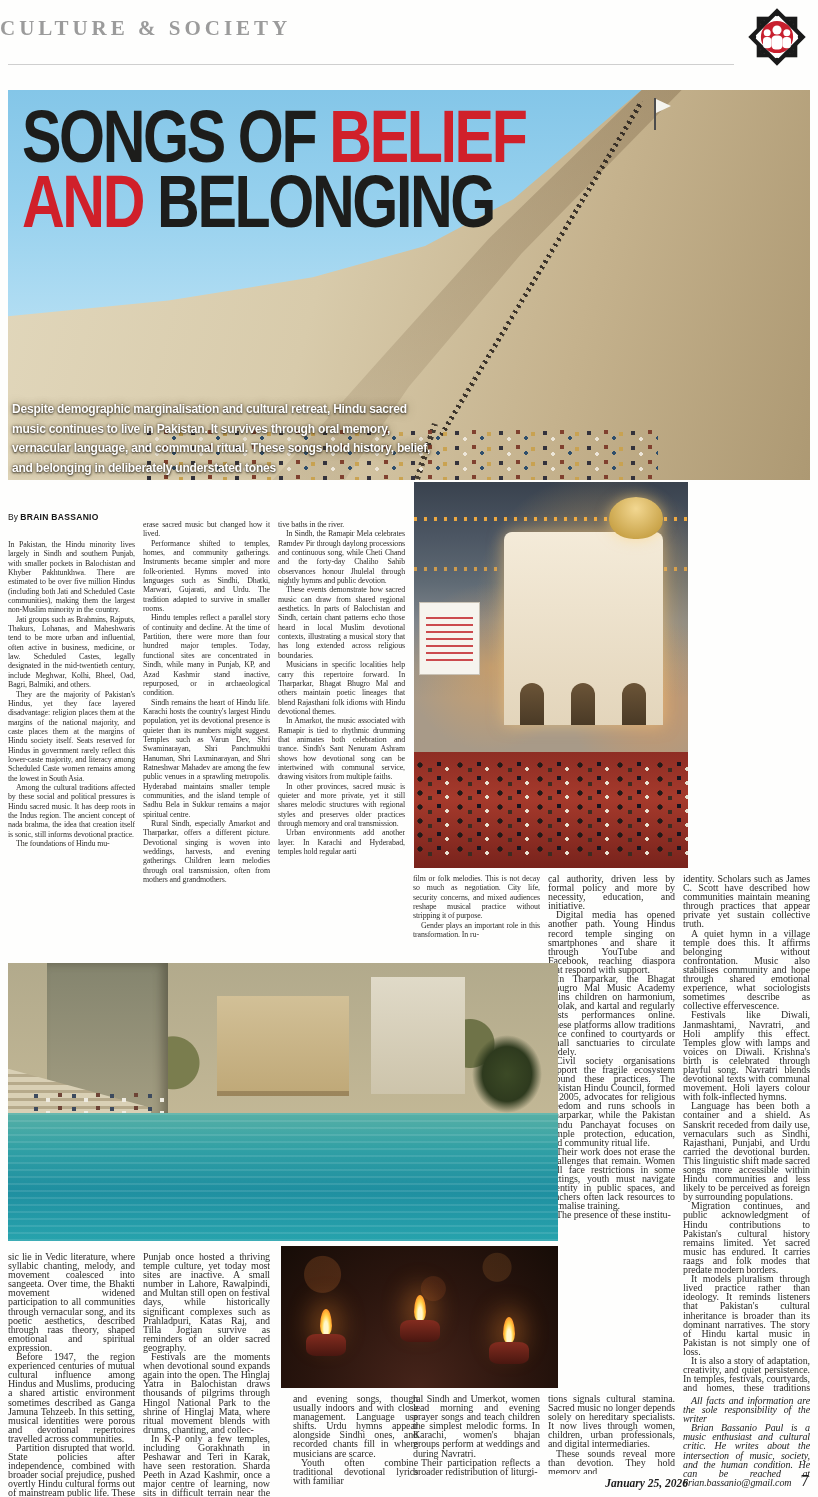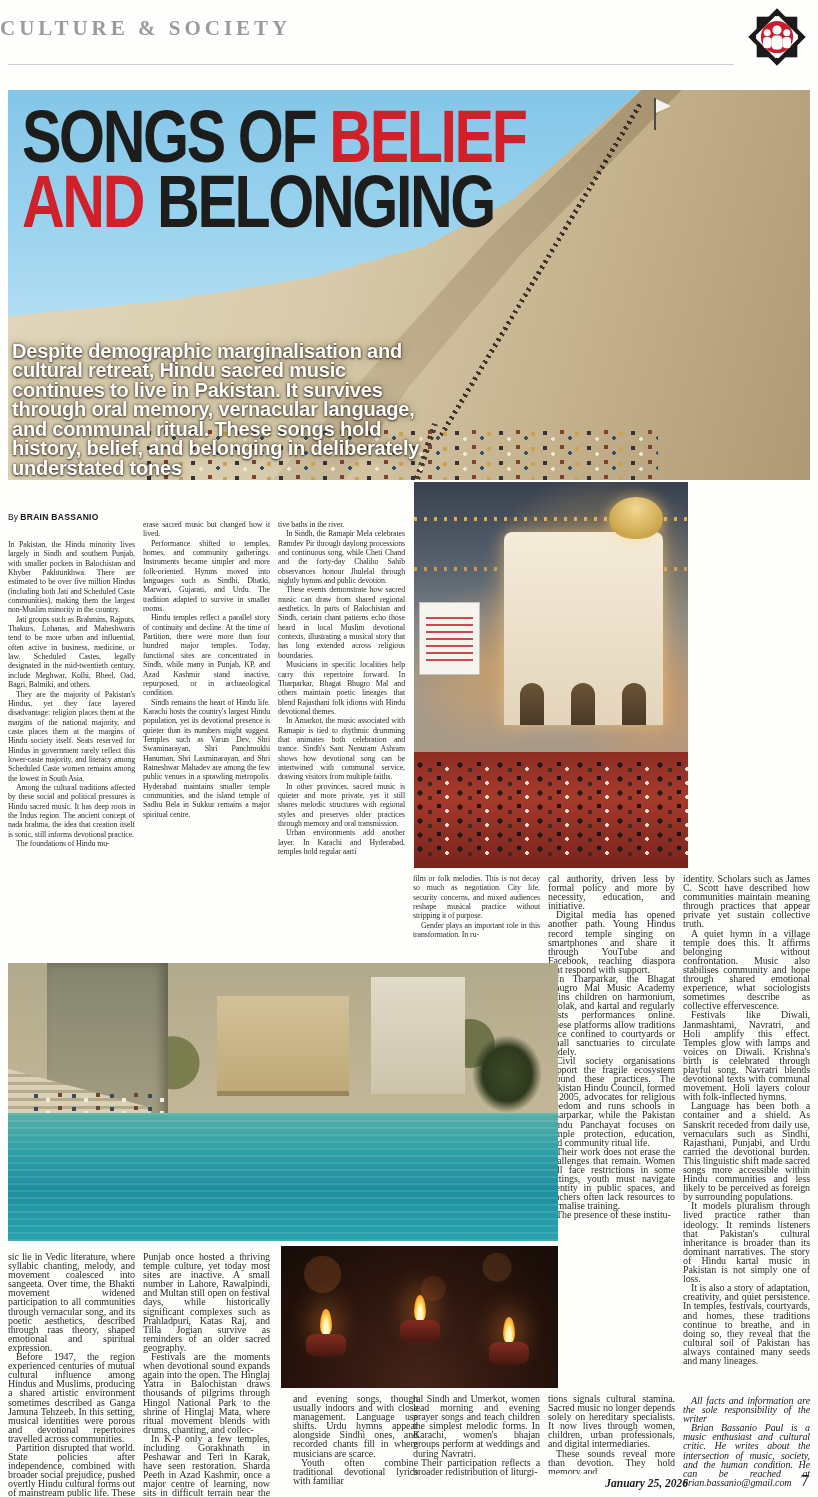--- a/index.html
+++ b/index.html
@@ -32,21 +32,21 @@
       radial-gradient(circle 2.1px at 30px 10px,#274a6b 97%,transparent),
       radial-gradient(circle 2.2px at 37px 6px,#caa24e 97%,transparent);
     background-size:44px 15px; }
   .flag { position:absolute; left:80.6%; top:2%; width:2px; height:32px; background:#4c4c4c; }
   .flag::before { content:""; position:absolute; left:2px; top:1px; border-top:7px solid transparent; border-bottom:7px solid transparent; border-left:15px solid #f4f4ef; }
 
   .headline { position:absolute; left:10px; top:10px; margin:4px; font-family:"Liberation Sans",sans-serif; font-weight:bold; }
   .hl-line { display:block; font-size:74px; line-height:65px; letter-spacing:-3px; transform:scaleX(.8); transform-origin:left top; white-space:nowrap; color:#1d1d1b; }
   .hl-red { color:#d0202a; }
   .standfirst { position:absolute; left:4px; bottom:2px; width:420px; margin:0;
-    font-family:"Liberation Sans",sans-serif; font-weight:bold; font-size:20px; line-height:19.5px; letter-spacing:-.2px; color:#fff;
+    font-family:"Liberation Sans",sans-serif; font-weight:bold; font-size:12px; line-height:19.5px; letter-spacing:-.2px; color:#fff;
     text-shadow:0 0 3px rgba(70,58,35,.9), 0 1px 2px rgba(0,0,0,.65), 0 0 8px rgba(90,75,45,.5); }
 
   
   .byline { position:absolute; left:8px; top:512px; width:160px; font-family:"Liberation Sans",sans-serif; font-size:8.5px; color:#151515; }
   .byline b { letter-spacing:.3px; }
   .col { position:absolute; width:127px; overflow:hidden; font-size:7.9px; line-height:9.35px; letter-spacing:-.1px; color:#2e2c2a; text-align:justify; }
   .col p { margin:0; text-indent:8px; }
   .col p.first { text-indent:0; }
   .tight { font-size:10px; line-height:9.1px; }
   .footnote { font-style:italic; color:#222; }
@@ -183,20 +183,21 @@
       <p>Jati groups such as Brahmins, Rajputs, Thakurs, Lohanas, and Maheshwaris tend to be more urban and influential, often active in business, medicine, or law. Scheduled Castes, legally designated in the mid-twentieth century, include Meghwar, Kolhi, Bheel, Oad, Bagri, Balmiki, and others.</p>
       <p>They are the majority of Pakistan's Hindus, yet they face layered disadvantage: religion places them at the margins of the national majority, and caste places them at the margins of Hindu society itself. Seats reserved for Hindus in government rarely reflect this lower-caste majority, and literacy among Scheduled Caste women remains among the lowest in South Asia.</p>
       <p>Among the cultural traditions affected by these social and political pressures is Hindu sacred music. It has deep roots in the Indus region. The ancient concept of nada brahma, the idea that creation itself is sonic, still informs devotional practice.</p>
       <p>The foundations of Hindu mu-</p>
     </div>
   <div class="col" style="left:143px; top:520px; height:438px;">
       <p class="first">erase sacred music but changed how it lived.</p>
       <p>Performance shifted to temples, homes, and community gatherings. Instruments became simpler and more folk-oriented. Hymns moved into languages such as Sindhi, Dhatki, Marwari, Gujarati, and Urdu. The tradition adapted to survive in smaller rooms.</p>
       <p>Hindu temples reflect a parallel story of continuity and decline. At the time of Partition, there were more than four hundred major temples. Today, functional sites are concentrated in Sindh, while many in Punjab, KP, and Azad Kashmir stand inactive, repurposed, or in archaeological condition.</p>
       <p>Sindh remains the heart of Hindu life. Karachi hosts the country's largest Hindu population, yet its devotional presence is quieter than its numbers might suggest. Temples such as Varun Dev, Shri Swaminarayan, Shri Panchmukhi Hanuman, Shri Laxminarayan, and Shri Ratneshwar Mahadev are among the few public venues in a sprawling metropolis. Hyderabad maintains smaller temple communities, and the island temple of Sadhu Bela in Sukkur remains a major spiritual centre.</p>
+      <p>Rural Sindh, especially Amarkot and Tharparkar, offers a different picture. Devotional singing is woven into weddings, harvests, and evening gatherings. Children learn melodies through oral transmission, often from mothers and grandmothers.</p>
     </div>
   <div class="col" style="left:278px; top:520px; height:438px;">
       <p class="first">tive baths in the river.</p>
       <p>In Sindh, the Ramapir Mela celebrates Ramdev Pir through daylong processions and continuous song, while Cheti Chand and the forty-day Chaliho Sahib observances honour Jhulelal through nightly hymns and public devotion.</p>
       <p>These events demonstrate how sacred music can draw from shared regional aesthetics. In parts of Balochistan and Sindh, certain chant patterns echo those heard in local Muslim devotional contexts, illustrating a musical story that has long extended across religious boundaries.</p>
       <p>Musicians in specific localities help carry this repertoire forward. In Tharparkar, Bhagat Bhugro Mal and others maintain poetic lineages that blend Rajasthani folk idioms with Hindu devotional themes.</p>
       <p>In Amarkot, the music associated with Ramapir is tied to rhythmic drumming that animates both celebration and trance. Sindh's Sant Nenuram Ashram shows how devotional song can be intertwined with communal service, drawing visitors from multiple faiths.</p>
       <p>In other provinces, sacred music is quieter and more private, yet it still shares melodic structures with regional styles and preserves older practices through memory and oral transmission.</p>
       <p>Urban environments add another layer. In Karachi and Hyderabad, temples hold regular aarti</p>
     </div>
@@ -210,20 +211,21 @@
       <p>In Tharparkar, the Bhagat Bhugro Mal Music Academy trains children on harmonium, dholak, and kartal and regularly posts performances online. These platforms allow traditions once confined to courtyards or small sanctuaries to circulate widely.</p>
       <p>Civil society organisations support the fragile ecosystem around these practices. The Pakistan Hindu Council, formed in 2005, advocates for religious freedom and runs schools in Tharparkar, while the Pakistan Hindu Panchayat focuses on temple protection, education, and community ritual life.</p>
       <p>Their work does not erase the challenges that remain. Women still face restrictions in some settings, youth must navigate identity in public spaces, and teachers often lack resources to formalise training.</p>
       <p>The presence of these institu-</p>
     </div>
   <div class="col tight" style="left:683px; top:874px; height:518px;">
       <p class="first">identity. Scholars such as James C. Scott have described how communities maintain meaning through practices that appear private yet sustain collective truth.</p>
       <p>A quiet hymn in a village temple does this. It affirms belonging without confrontation. Music also stabilises community and hope through shared emotional experience, what sociologists sometimes describe as collective effervescence.</p>
       <p>Festivals like Diwali, Janmashtami, Navratri, and Holi amplify this effect. Temples glow with lamps and voices on Diwali. Krishna's birth is celebrated through playful song. Navratri blends devotional texts with communal movement. Holi layers colour with folk-inflected hymns.</p>
       <p>Language has been both a container and a shield. As Sanskrit receded from daily use, vernaculars such as Sindhi, Rajasthani, Punjabi, and Urdu carried the devotional burden. This linguistic shift made sacred songs more accessible within Hindu communities and less likely to be perceived as foreign by surrounding populations.</p>
+      <p>Migration continues, and public acknowledgment of Hindu contributions to Pakistan's cultural history remains limited. Yet sacred music has endured. It carries raags and folk modes that predate modern borders.</p>
       <p>It models pluralism through lived practice rather than ideology. It reminds listeners that Pakistan's cultural inheritance is broader than its dominant narratives. The story of Hindu kartal music in Pakistan is not simply one of loss.</p>
       <p>It is also a story of adaptation, creativity, and quiet persistence. In temples, festivals, courtyards, and homes, these traditions continue to breathe, and in doing so, they reveal that the cultural soil of Pakistan has always contained many seeds and many lineages.</p>
     </div>
   <div class="col tight footnote" style="left:683px; top:1396px; height:98px;">
       <p class="first">All facts and information are the sole responsibility of the writer</p>
       <p>Brian Bassanio Paul is a music enthusiast and cultural critic. He writes about the intersection of music, society, and the human condition. He can be reached at brian.bassanio@gmail.com</p>
     </div>
 
   <div class="col tight" style="left:8px; top:1252px; height:245px;">
       <p class="first">sic lie in Vedic literature, where syllabic chanting, melody, and movement coalesced into sangeeta. Over time, the Bhakti movement widened participation to all communities through vernacular song, and its poetic aesthetics, described through raas theory, shaped emotional and spiritual expression.</p>

